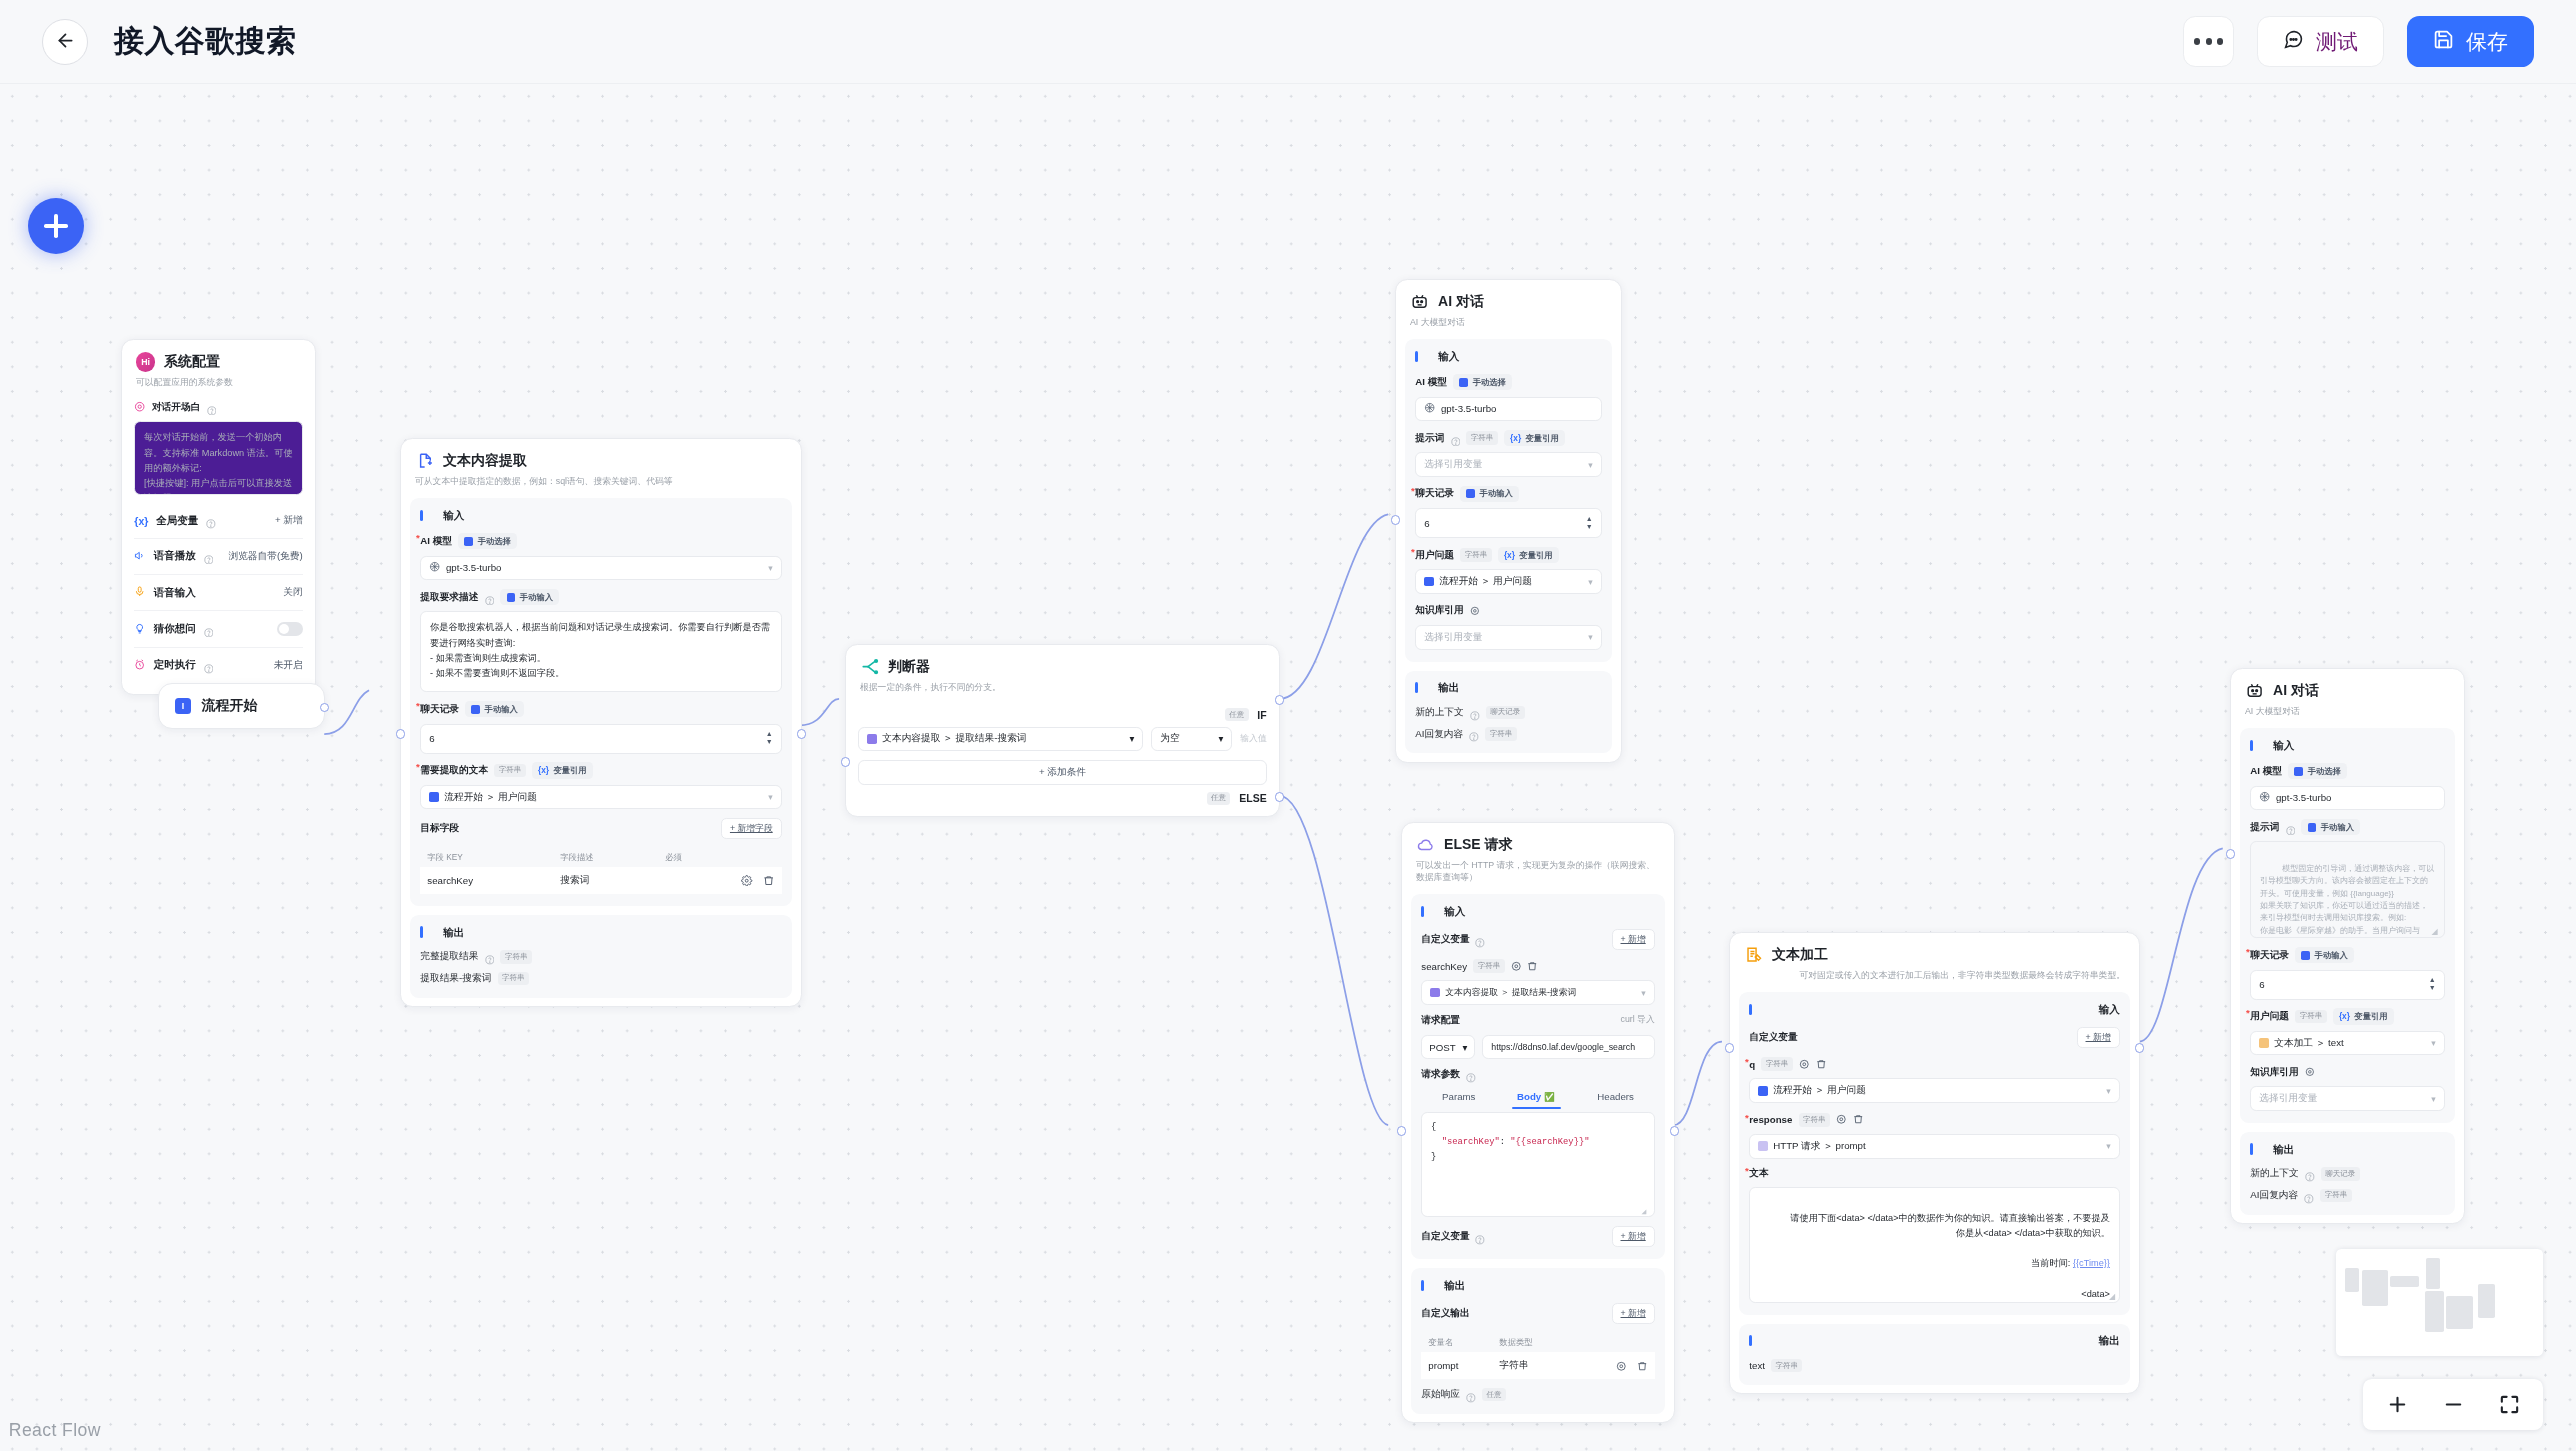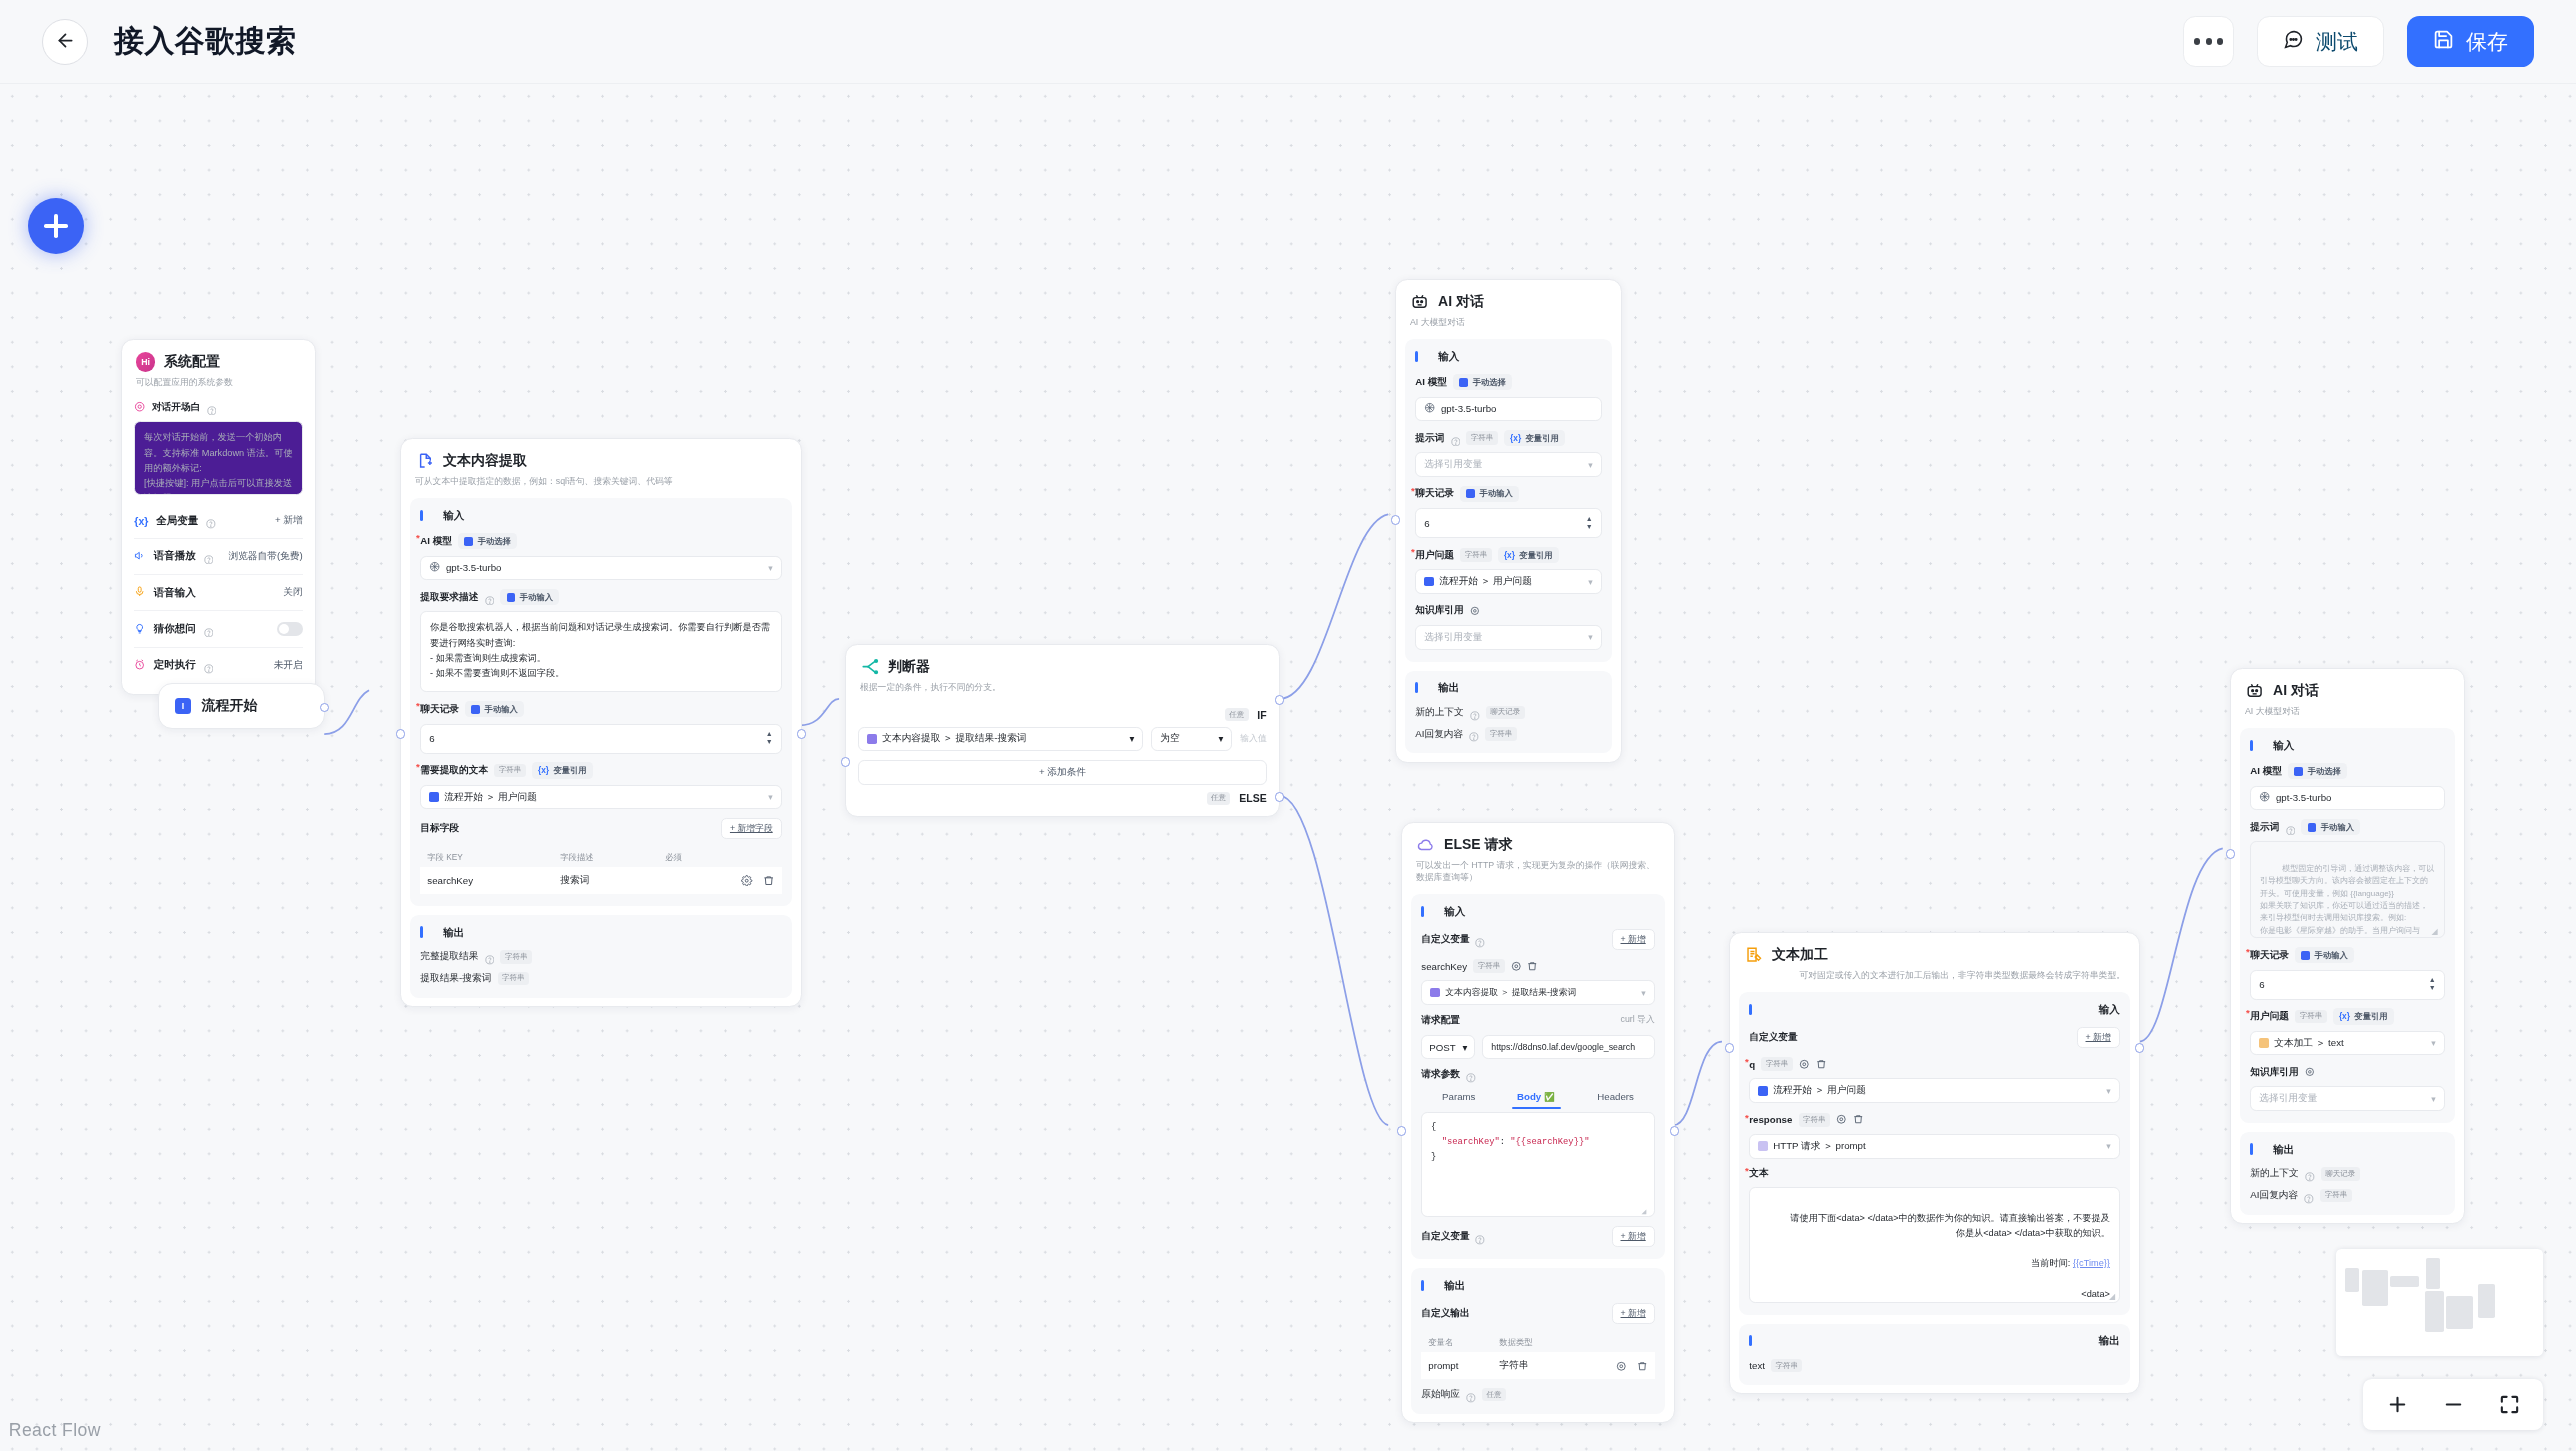--- a/index.html
+++ b/index.html
@@ -32,21 +32,21 @@
   .hdr-icon-btn {
     width: 51px; height: 51px; border-radius: 12.3px; background: #fff;
     border: 0.9px solid #EBEDF0; display: flex; align-items: center; justify-content: center;
     cursor: pointer;
   }
   .dots { display: flex; gap: 5.3px; }
   .dots i { width: 6.2px; height: 6.2px; border-radius: 50%; background: #3B3F46; display: block; }
   .btn-test {
     height: 51px; border-radius: 12.3px; background: #fff; border: 0.9px solid #EBEDF0;
     display: flex; align-items: center; gap: 12.3px; padding: 0 24.6px;
-    font-size: 21px; color: #0c4a6e; cursor: pointer;
+    font-size: 21px; color: #701a75; cursor: pointer;
   }
   .btn-save {
     height: 51px; border-radius: 12.3px; background: #3370FF; border: none;
     display: flex; align-items: center; gap: 12.3px; padding: 0 26px;
     font-size: 21px; color: #fff; cursor: pointer; font-weight: 500;
   }
 
   
   .canvas {
     position: absolute; left: 0; top: 84px; width: 2576px; height: 1367px;

